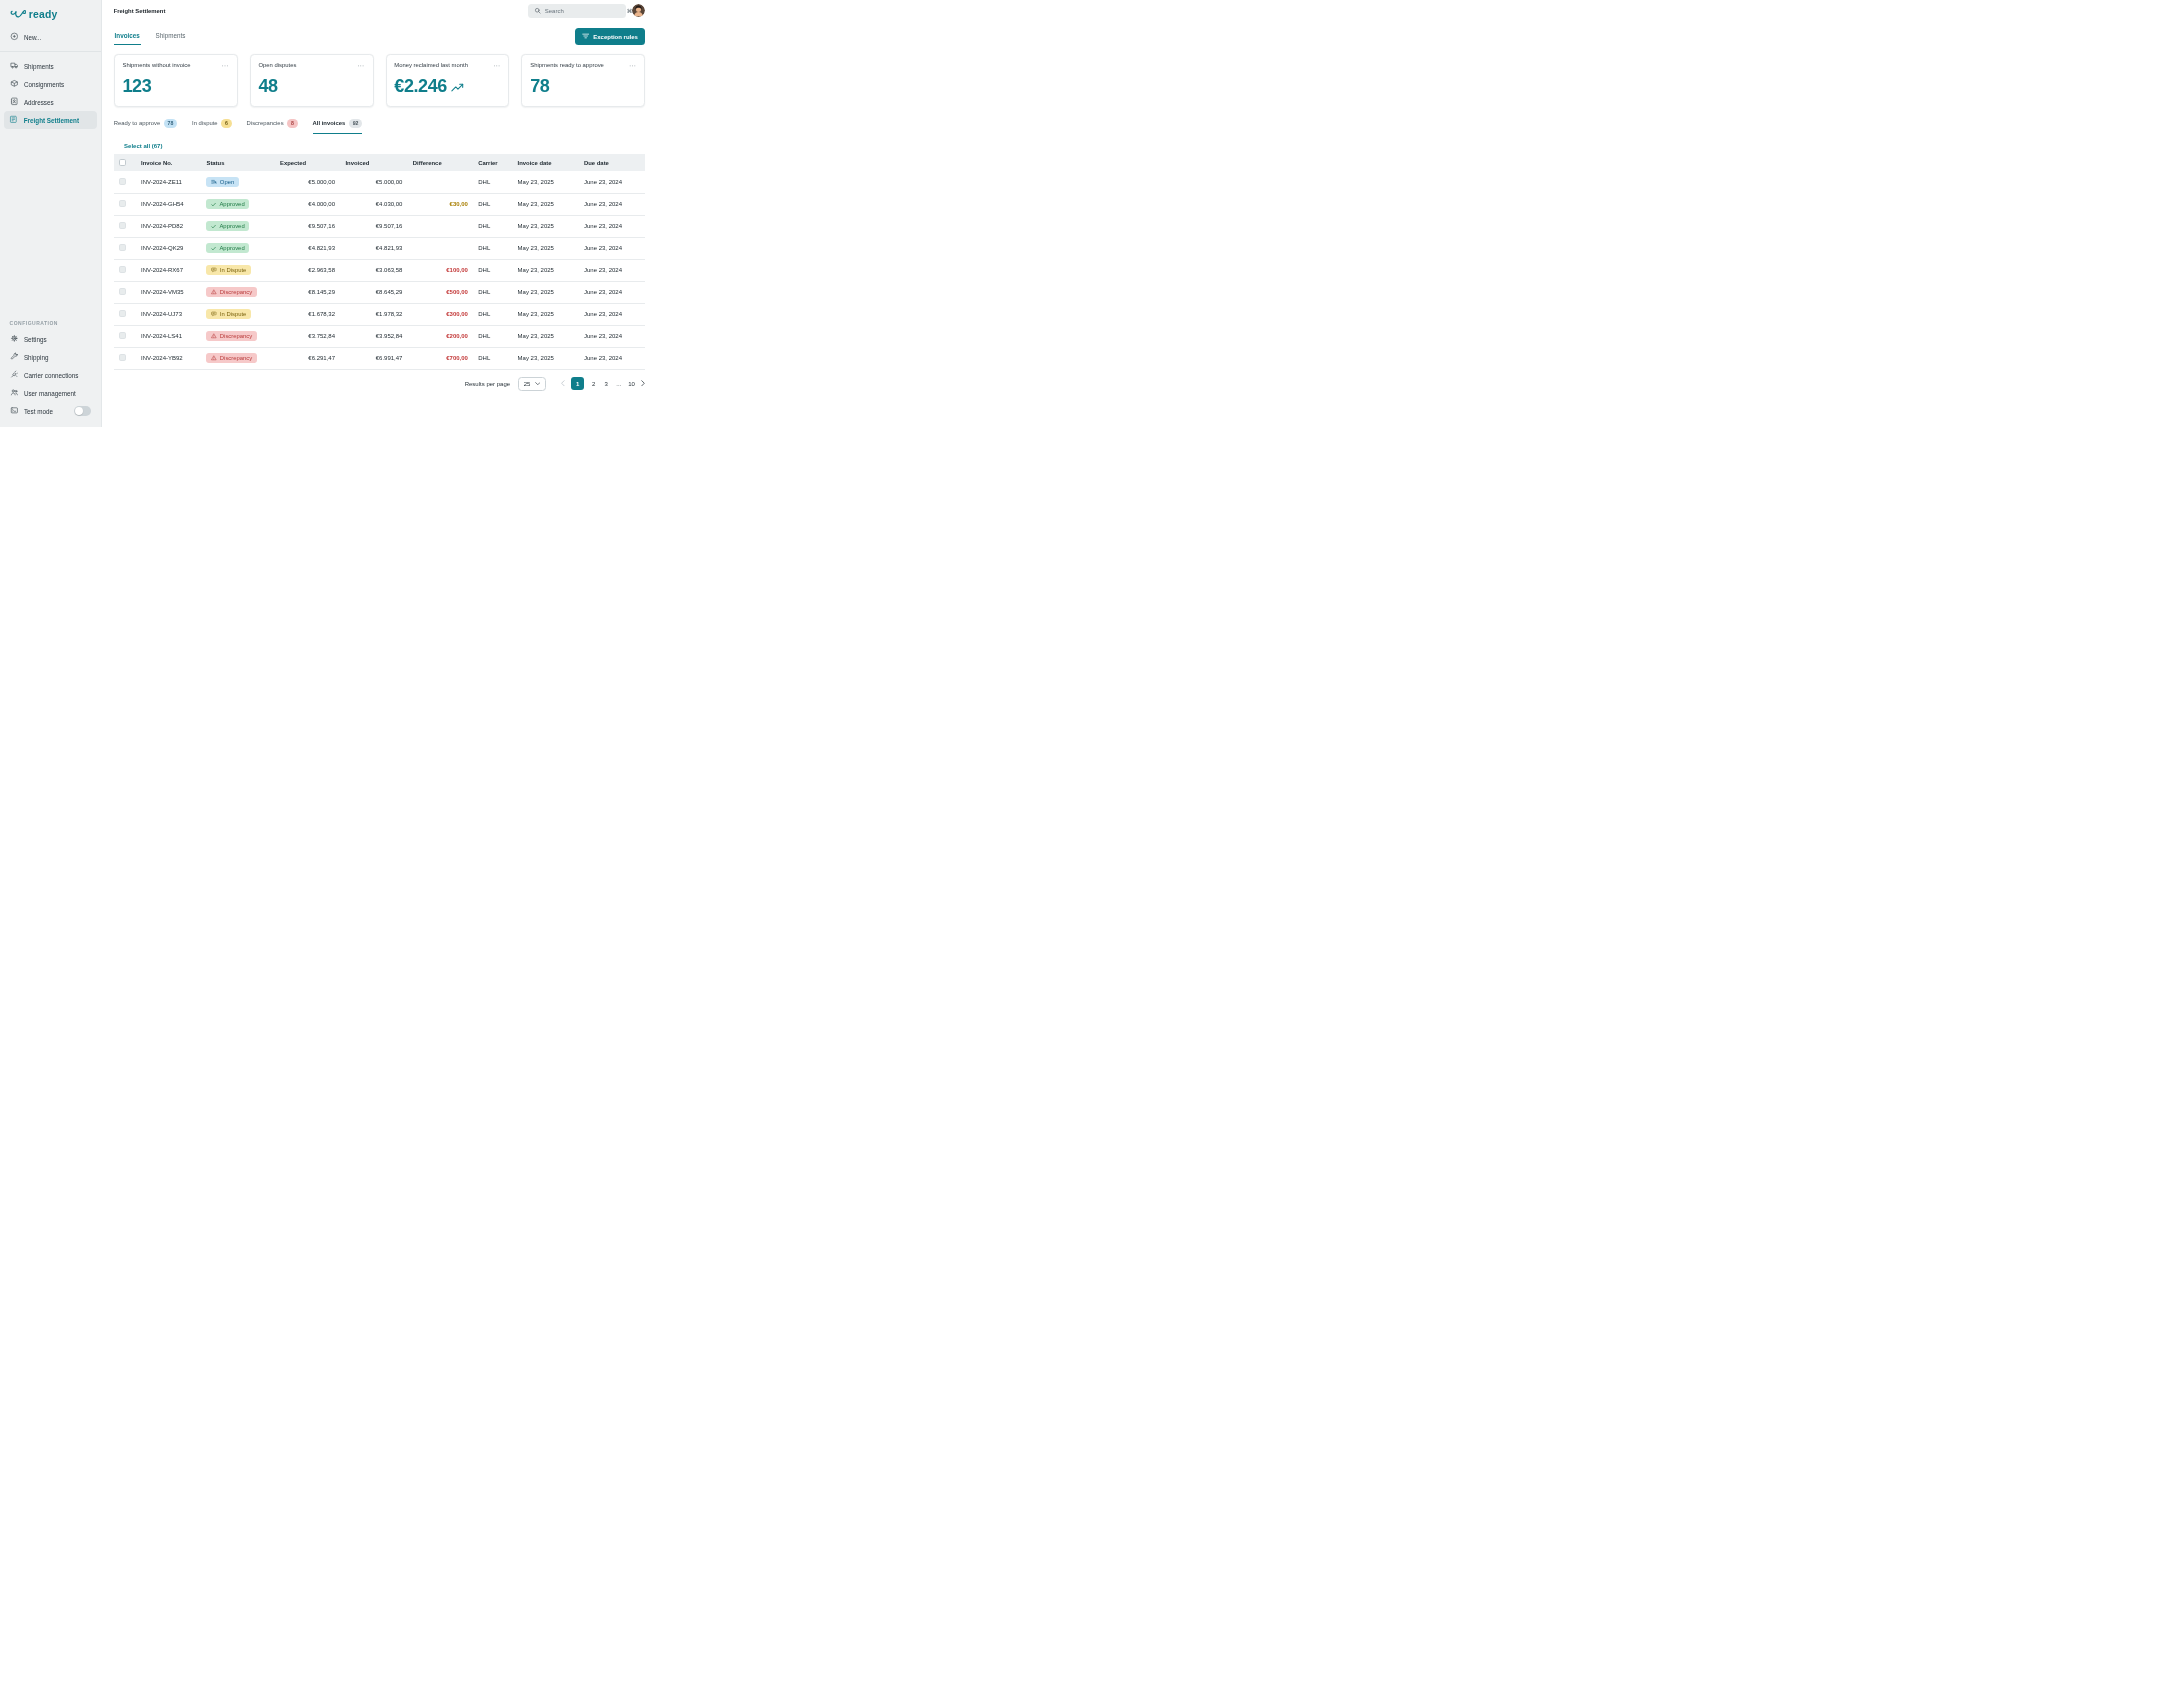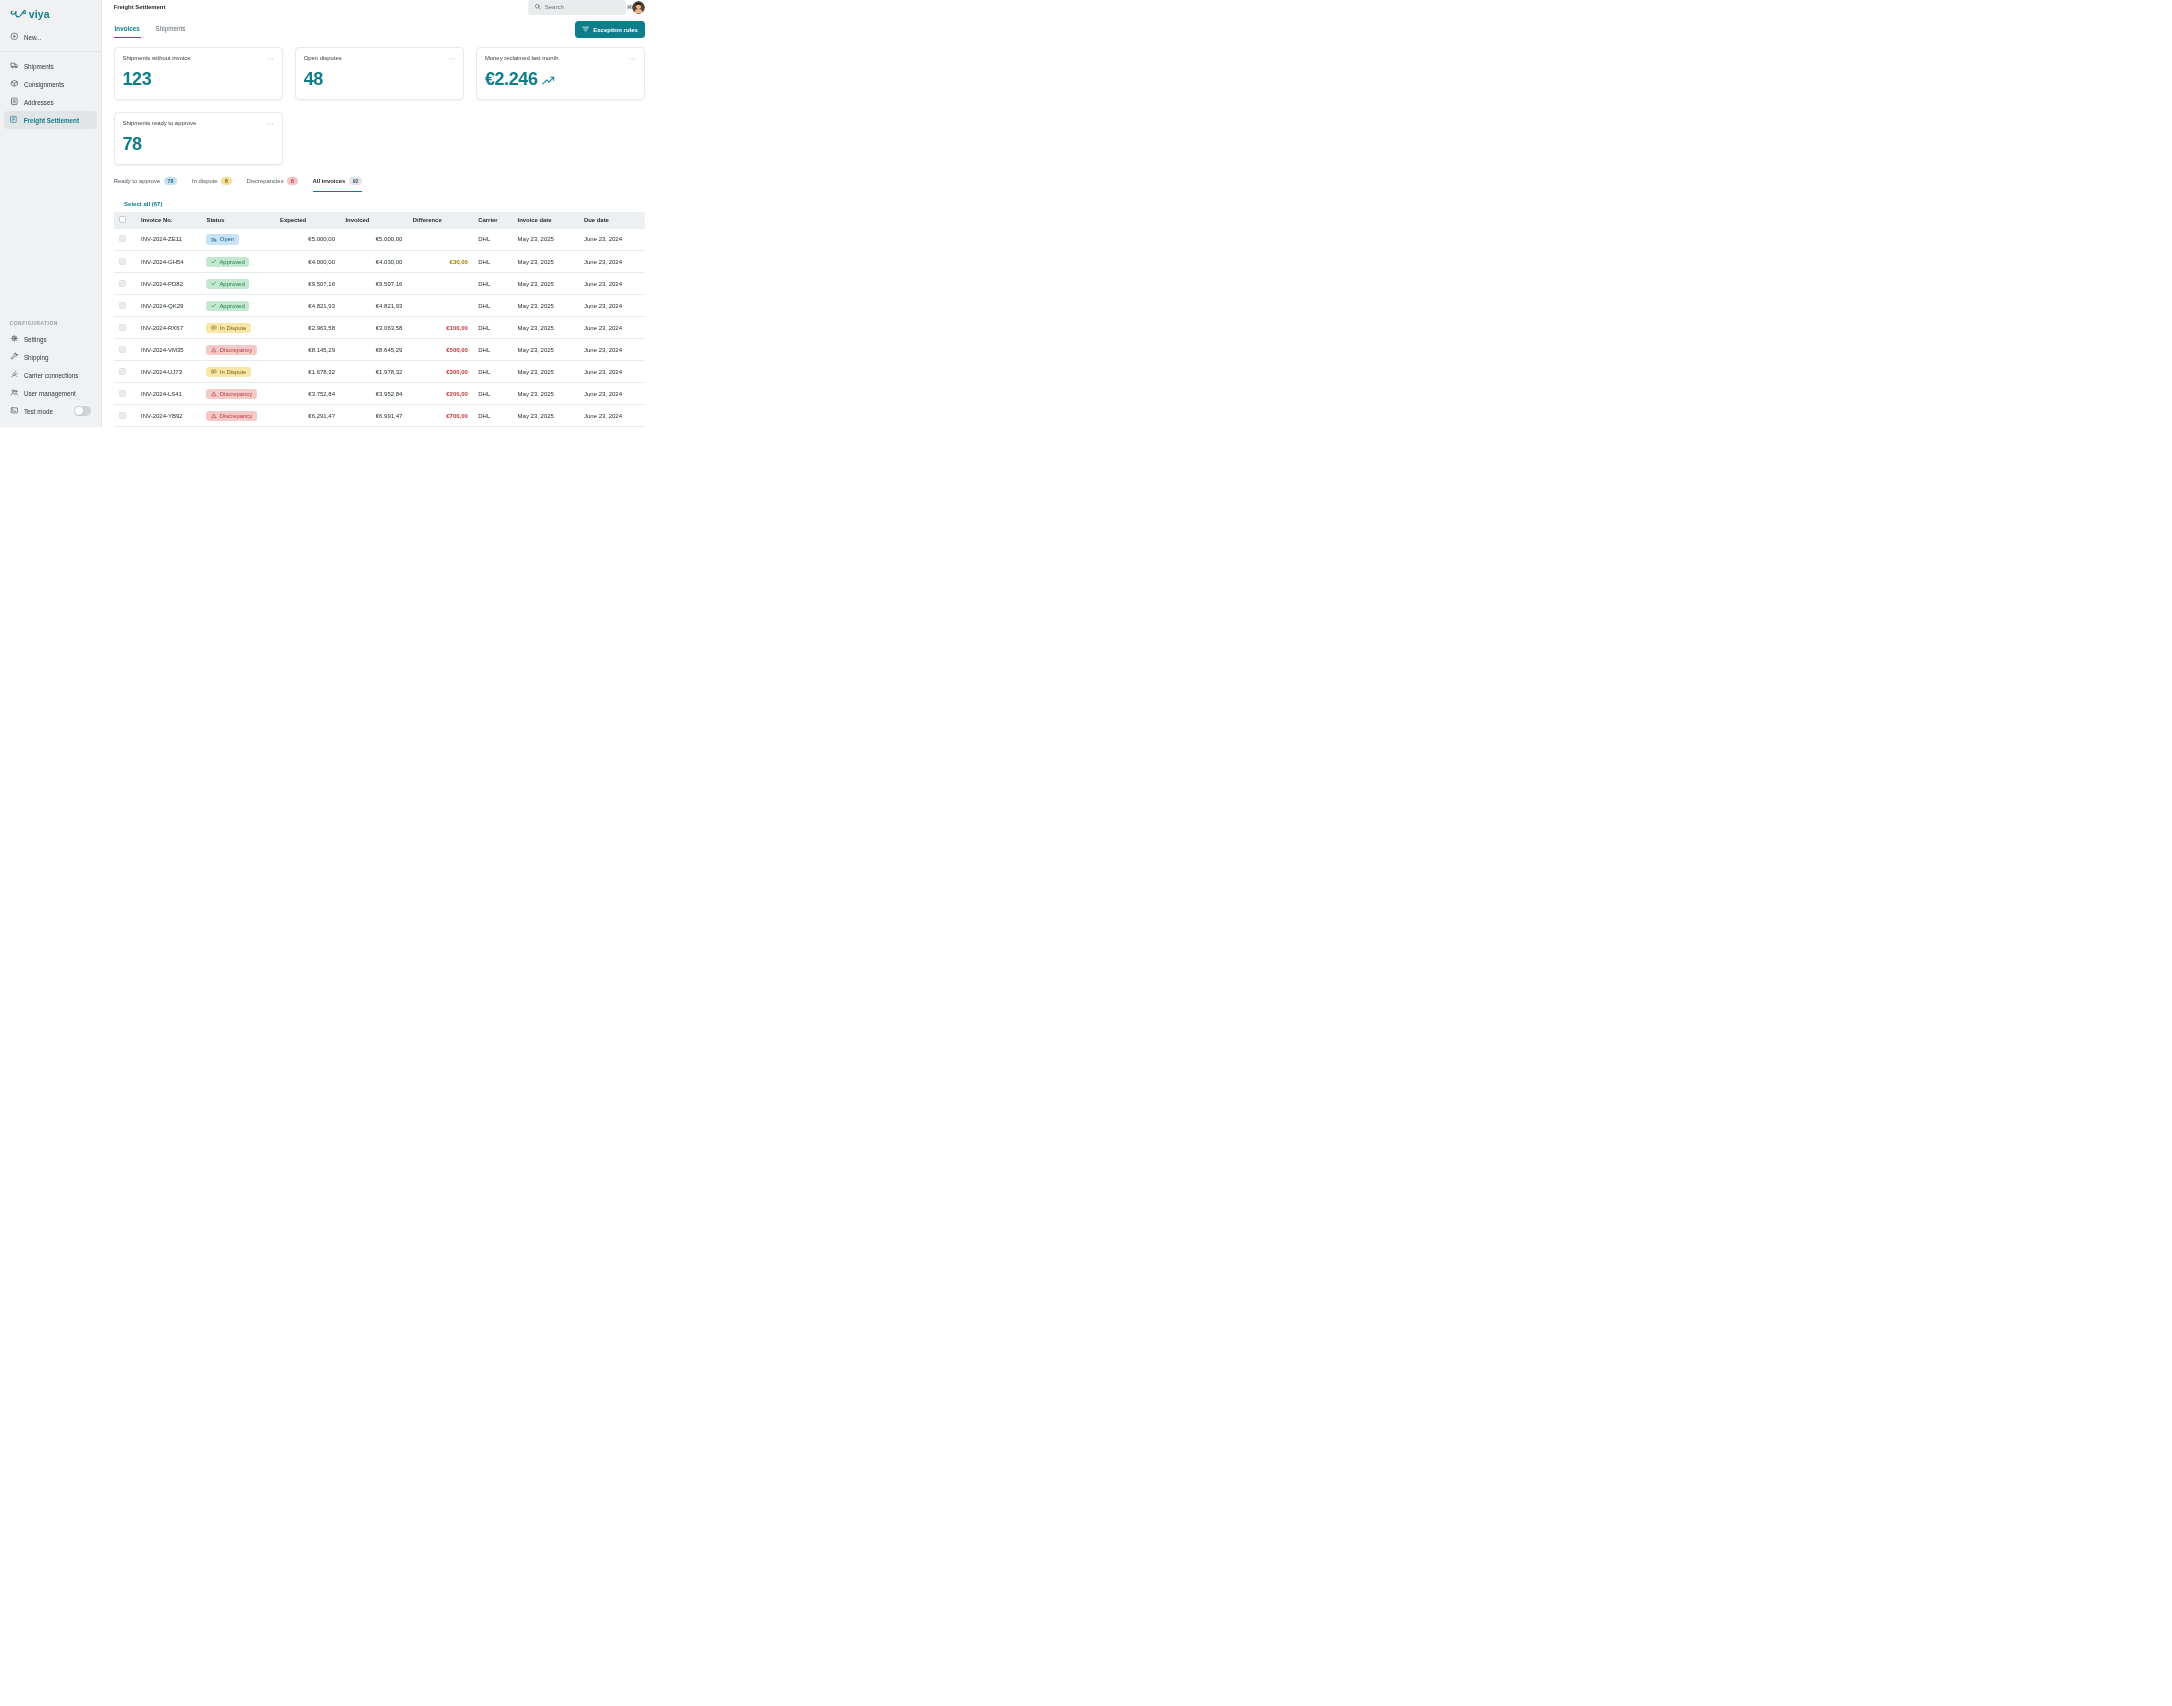--- a/index.html
+++ b/index.html
@@ -42,21 +42,21 @@
 
   .content { padding:6px 11.7px 0 11.7px; }
   .tabs-row { display:flex; align-items:center; }
   .tab { font-size:6.3px; color:#5d6970; padding:4.3px 0.9px 5.2px 0.9px; margin-right:14px;
     border-bottom:1.3px solid transparent; cursor:pointer; }
   .tab.active { color:#0f7e8b; font-weight:700; border-bottom-color:#0f7e8b; }
   .btn-primary { margin-left:auto; display:flex; align-items:center; gap:3.9px; height:17.4px;
     padding:0 7.4px; background:#0f7e8b; color:#fff; font-size:6px; font-weight:600;
     border:none; border-radius:3.5px; cursor:pointer; font-family:"Liberation Sans",sans-serif; }
 
-  .cards { display:grid; grid-template-columns:repeat(3,1fr); gap:12px; margin-top:9px; }
+  .cards { display:grid; grid-template-columns:repeat(4,1fr); gap:12px; margin-top:9px; }
   .card { background:#fff; border:0.4px solid #e7eaec; border-radius:4.3px; padding:7px 7.8px 8.7px 7.8px;
     box-shadow:0 0.4px 1.3px rgba(20,40,50,.06); }
   .card-top { display:flex; align-items:flex-start; }
   .card-label { font-size:5.9px; color:#333d45; font-weight:500; }
   .kebab { margin-left:auto; color:#8a949b; font-size:7px; line-height:1; cursor:pointer; letter-spacing:0.4px; }
   .card-value { margin-top:7px; font-size:18px; font-weight:700; color:#0f7e8b; letter-spacing:-0.4px;
     display:flex; align-items:center; gap:4.3px; }
 
   .filter-tabs { display:flex; align-items:center; gap:14.8px; margin-top:12px; }
   .ftab { display:flex; align-items:center; gap:3.5px; font-size:5.9px; color:#4c575f;
@@ -105,21 +105,21 @@
 <div class="app">
 
   <aside class="sidebar">
     <div class="logo-row">
       <span>
         <svg viewBox="0 0 40 28" width="16.5" height="11.7" fill="none" stroke="#0f7e8b" stroke-width="3" stroke-linecap="round">
           <path d="M5 8c-3.2 1.4-3 6.4 1 7 4.2.6 6.8-2.4 8.4-5.6"></path>
           <path d="M14.4 9.4c-2 7 1.6 13 6.4 12 5.6-1.2 7.6-8.8 12.6-14 2-2 5.6-.8 5.2 2.2-.5 3.8-5.4 4.4-7.6 1.6"></path>
         </svg>
       </span>
-      <span class="logo-word">viya</span>
+      <span class="logo-word">ready</span>
     </div>
 
     <div class="side-item">
       <span>
         <svg viewBox="0 0 24 24" width="8.7" height="8.7" fill="none" stroke-width="1.7">
           <circle cx="12" cy="12" r="9"></circle>
             <line x1="12" y1="8" x2="12" y2="16"></line>
             <line x1="8" y1="12" x2="16" y2="12"></line>
         </svg>
       </span>

